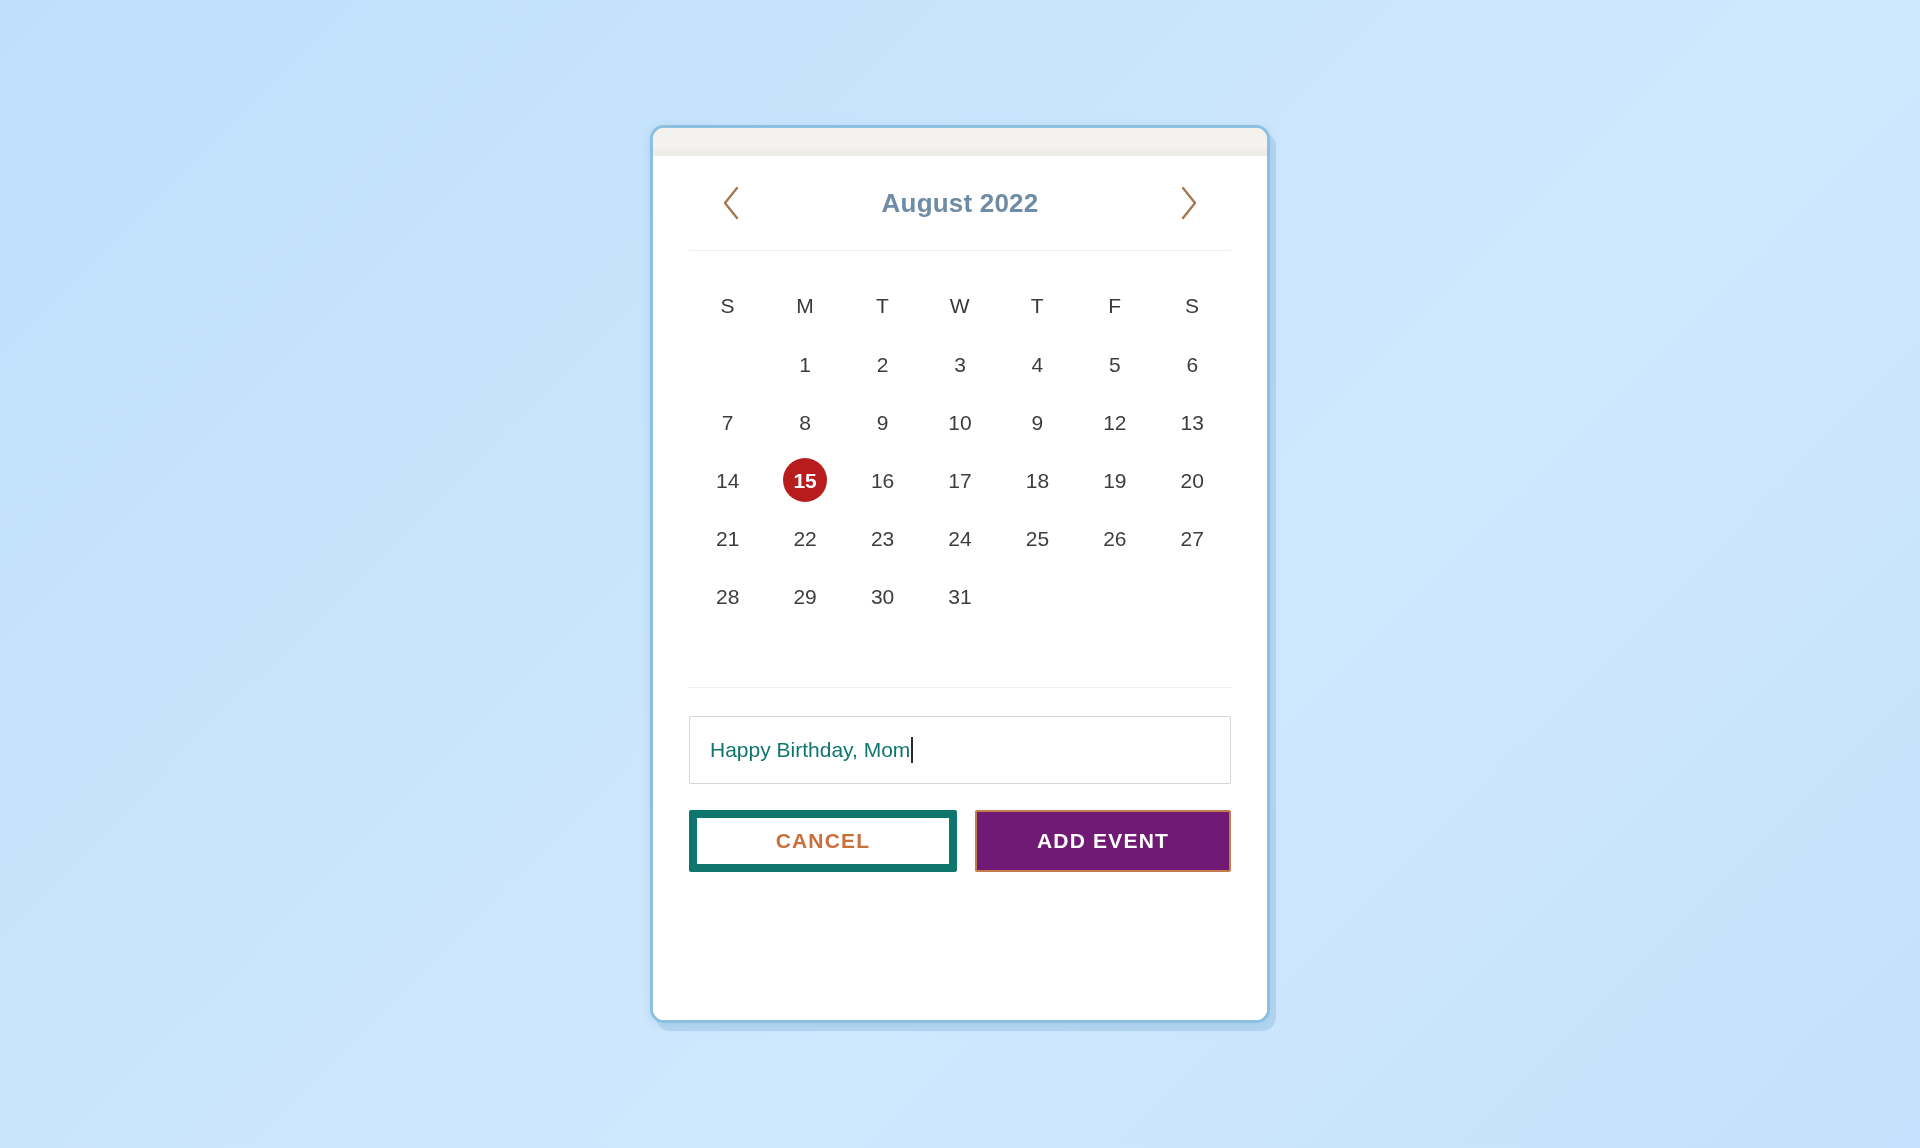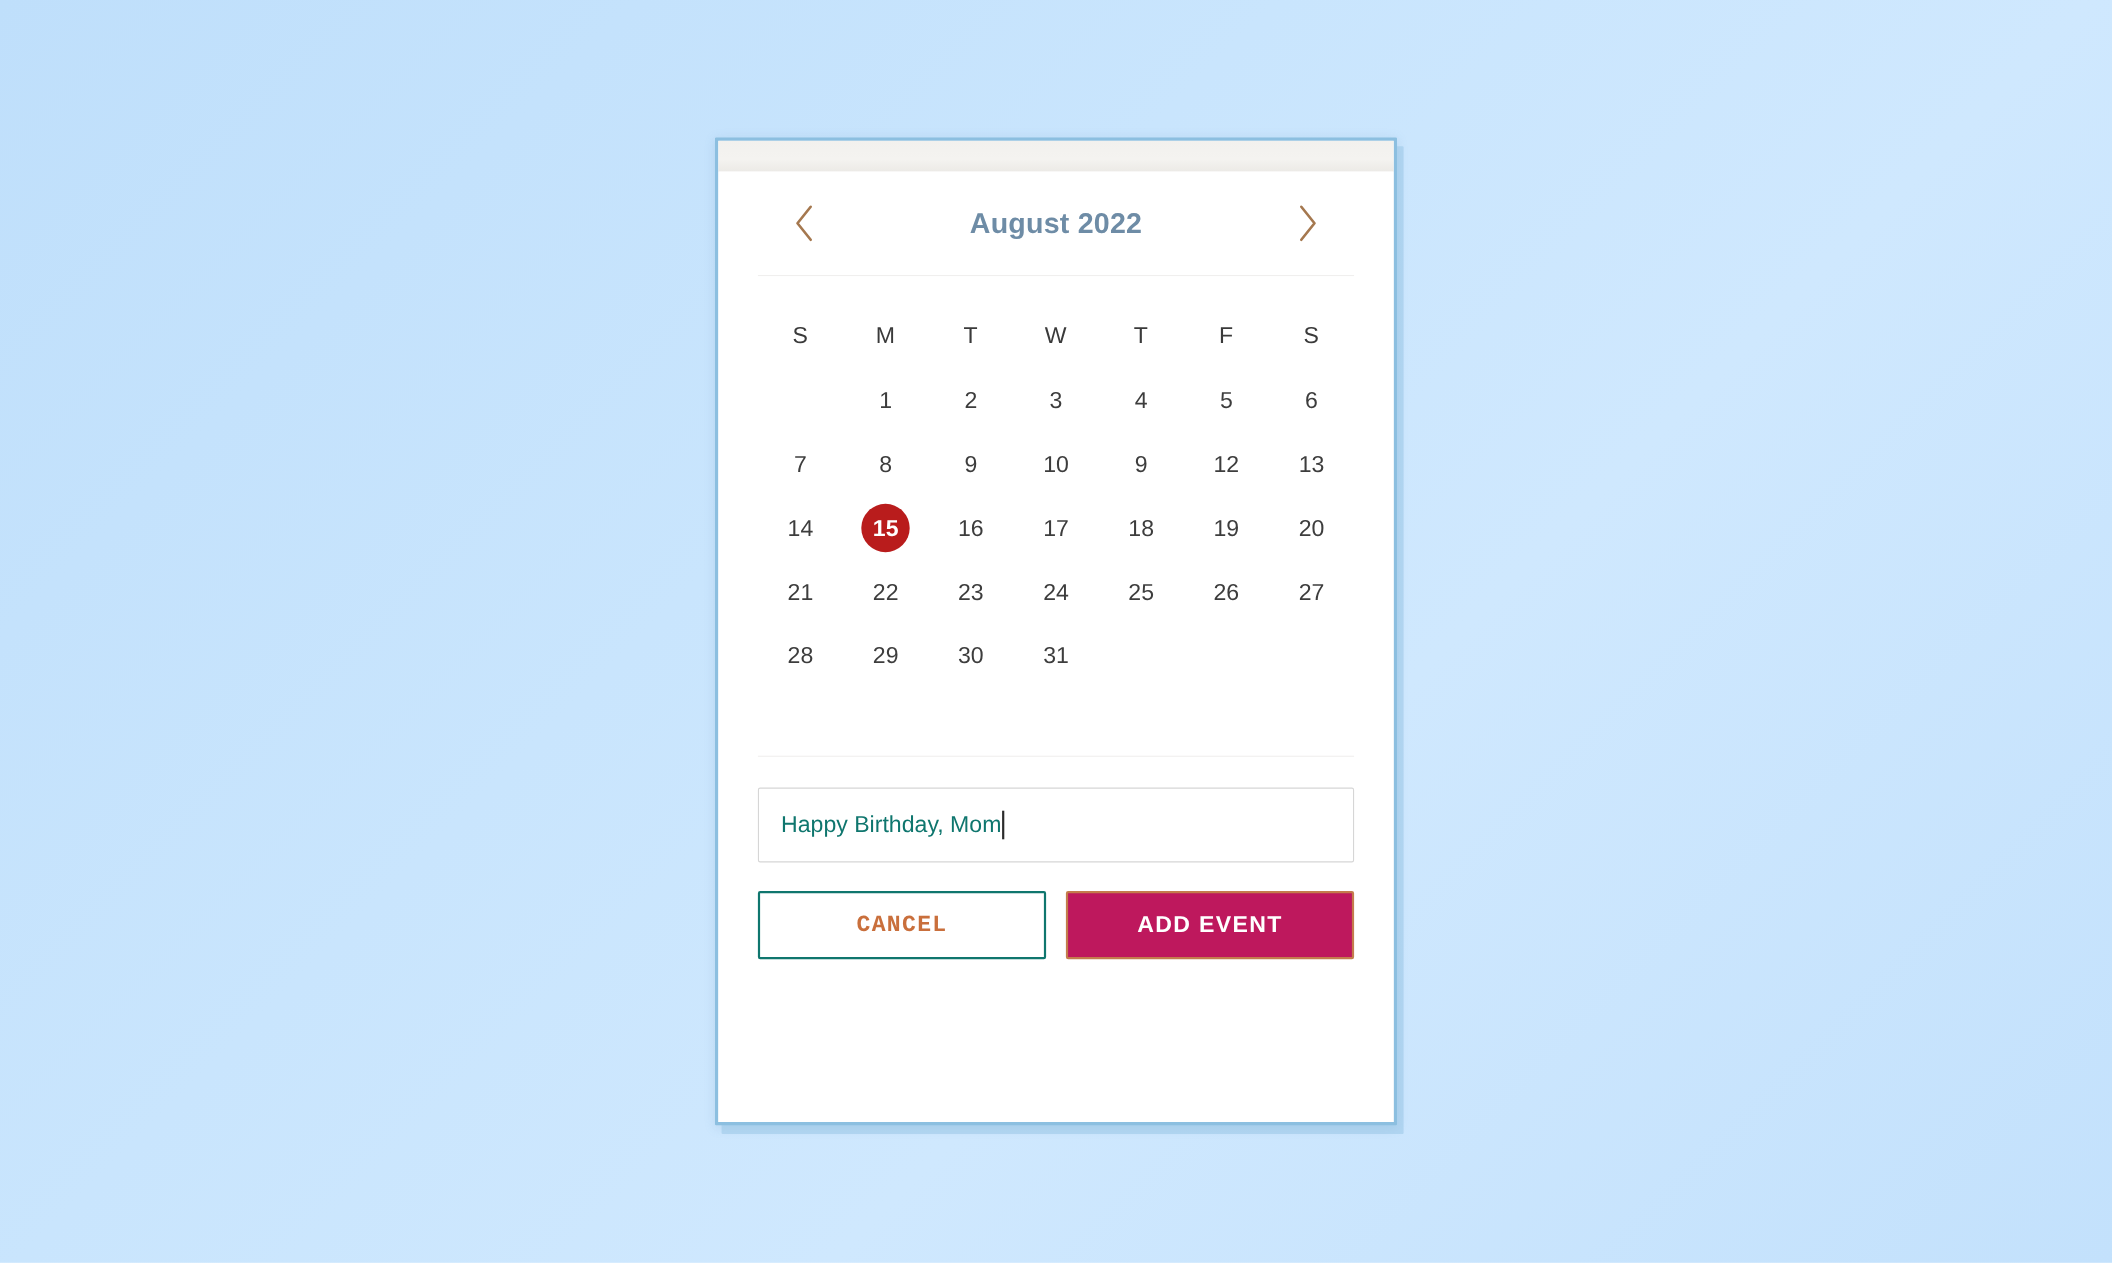--- a/index.html
+++ b/index.html
@@ -26,21 +26,21 @@
     width: 620px;
     height: 898px;
   }
 
   .card {
     position: relative;
     width: 620px;
     height: 898px;
     background: #ffffff;
     border: 3px solid #8cbfe0;
-    border-radius: 1px;
+    border-radius: 14px;
     box-shadow: 6px 8px 0 rgba(140, 191, 224, 0.42),
                 0 2px 10px rgba(90, 140, 180, 0.18);
     overflow: hidden;
     display: flex;
     flex-direction: column;
   }
 
   .card-topbar {
     height: 28px;
     width: 100%;
@@ -198,27 +198,26 @@
     font-weight: bold;
     letter-spacing: 1.2px;
     cursor: pointer;
     border-radius: 2px;
     font-family: "Liberation Sans", sans-serif;
     user-select: none;
   }
 
   .btn-cancel {
     background: #ffffff;
-    border: 2px solid #0f766e;
+    border: 8px solid #0f766e;
     color: #c96f3c;
-    font-family: Liberation Mono, monospace;
   }
 
   .btn-add {
-    background: #be185d;
+    background: #701a75;
     border: 2px solid #c47c4c;
     color: #ffffff;
   }
 </style>
 </head>
 <body>
 
 <div class="card-wrap">
   <div class="card">
 

